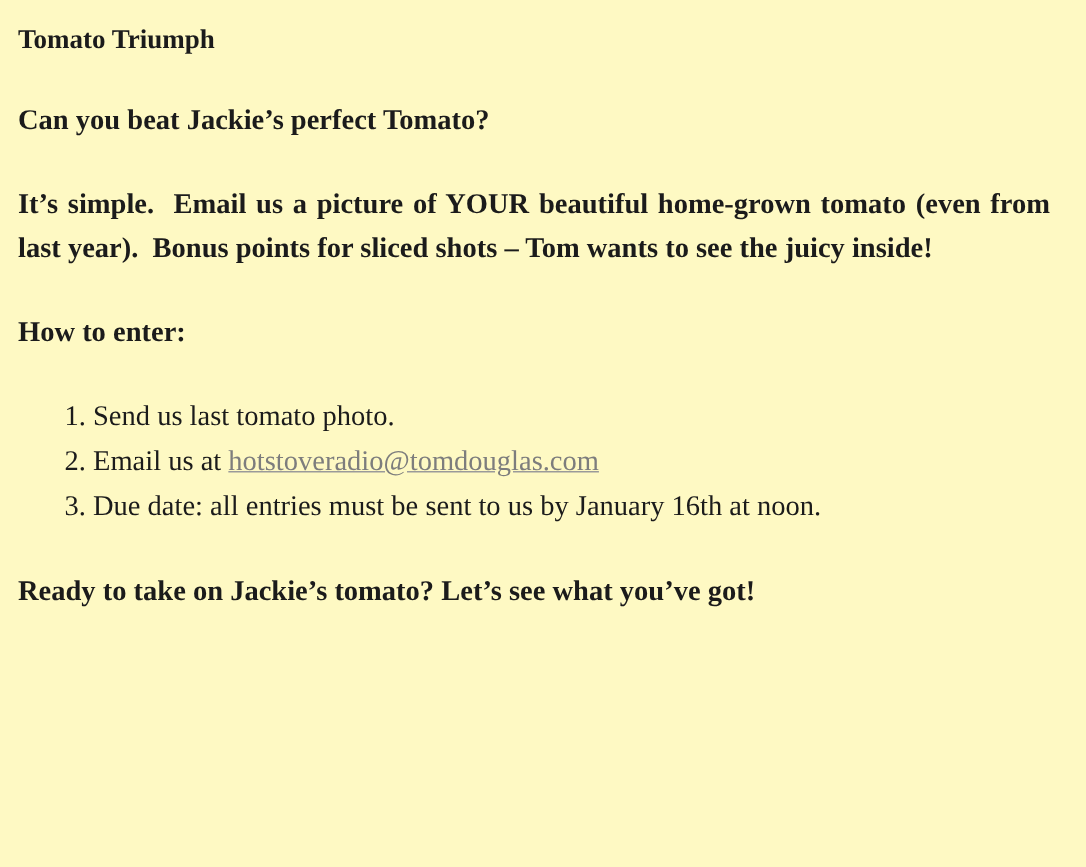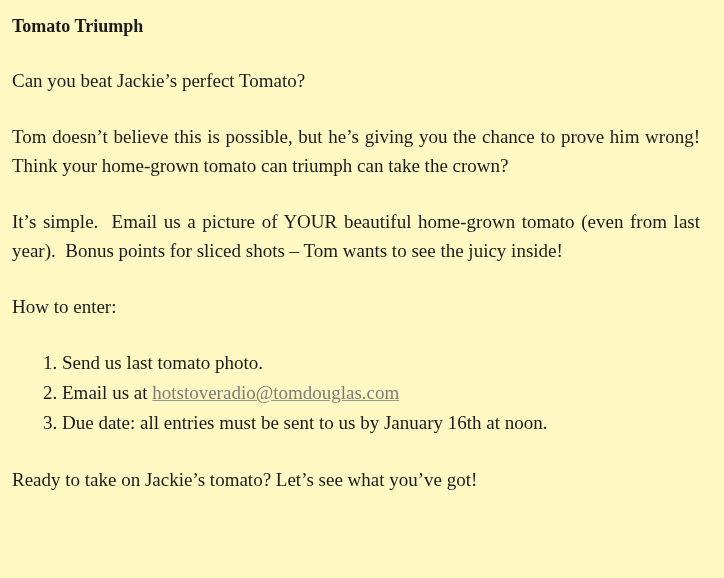--- a/index.html
+++ b/index.html
@@ -20,20 +20,21 @@
     overflow: hidden;
   }
   .title {
     font-size: 18px;
     font-weight: 700;
     margin: 0 0 28px 0;
     line-height: 24px;
   }
   p {
     margin: 0 12px 27px 0;
+    font-weight: bold;
   }
   p.just {
     text-align: justify;
     white-space: pre-wrap;
   }
   ol {
     margin: 0 0 27px 0;
     padding-left: 50px;
   }
   li {
@@ -47,21 +48,20 @@
   }
 </style>
 </head>
 <body>
 
 <div class="page">
   <h3 class="title">Tomato Triumph</h3>
 
   <p>Can you beat Jackie’s perfect Tomato?</p>
 
-  <p class="just">Tom doesn’t believe this is possible, but he’s giving you the chance to prove him wrong! Think your home-grown tomato can triumph can take the crown?</p>
 
   <p class="just">It’s simple.  Email us a picture of YOUR beautiful home-grown tomato (even from last year).  Bonus points for sliced shots – Tom wants to see the juicy inside!</p>
 
   <p>How to enter:</p>
 
   <ol>
     <li><span>Send us last tomato photo.</span></li>
     <li><span>Email us at </span><a href="#" class="link">hotstoveradio@tomdouglas.com</a></li>
     <li><span>Due date: all entries must be sent to us by January 16th at noon.</span></li>
   </ol>

